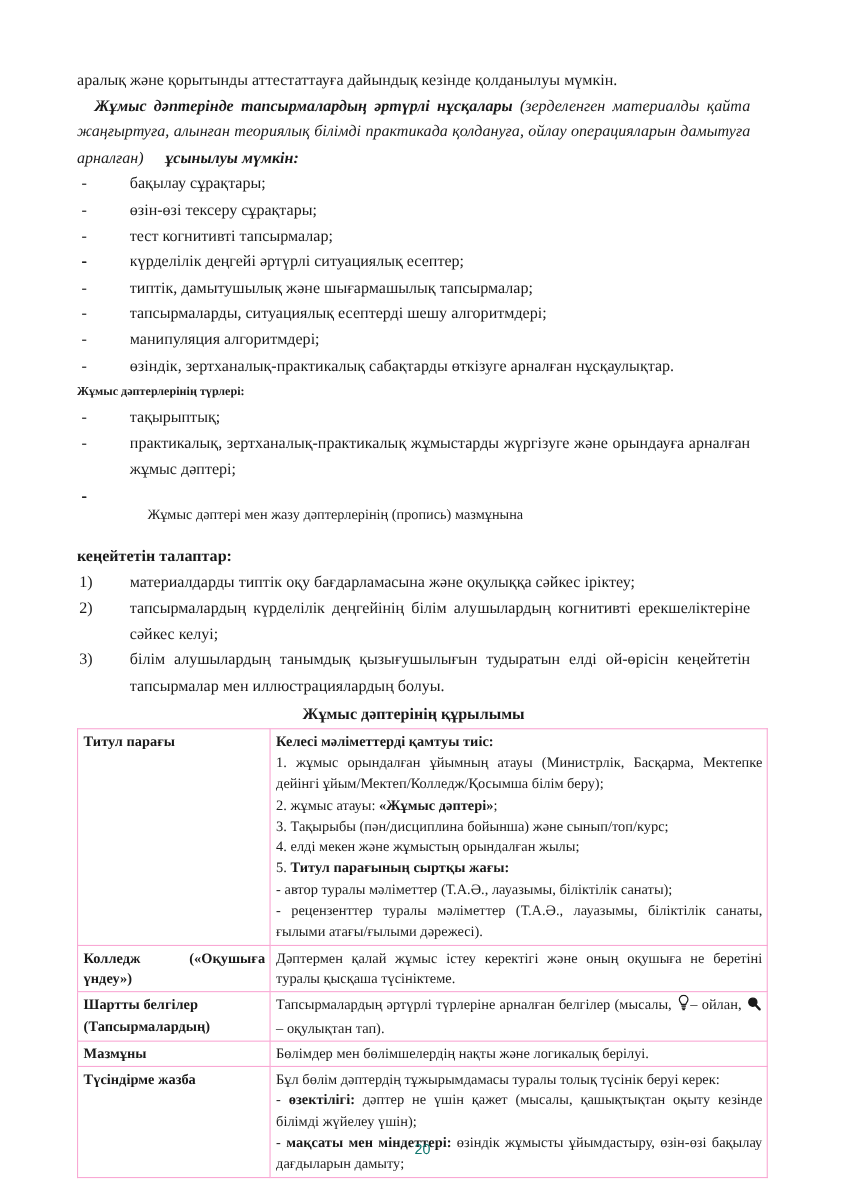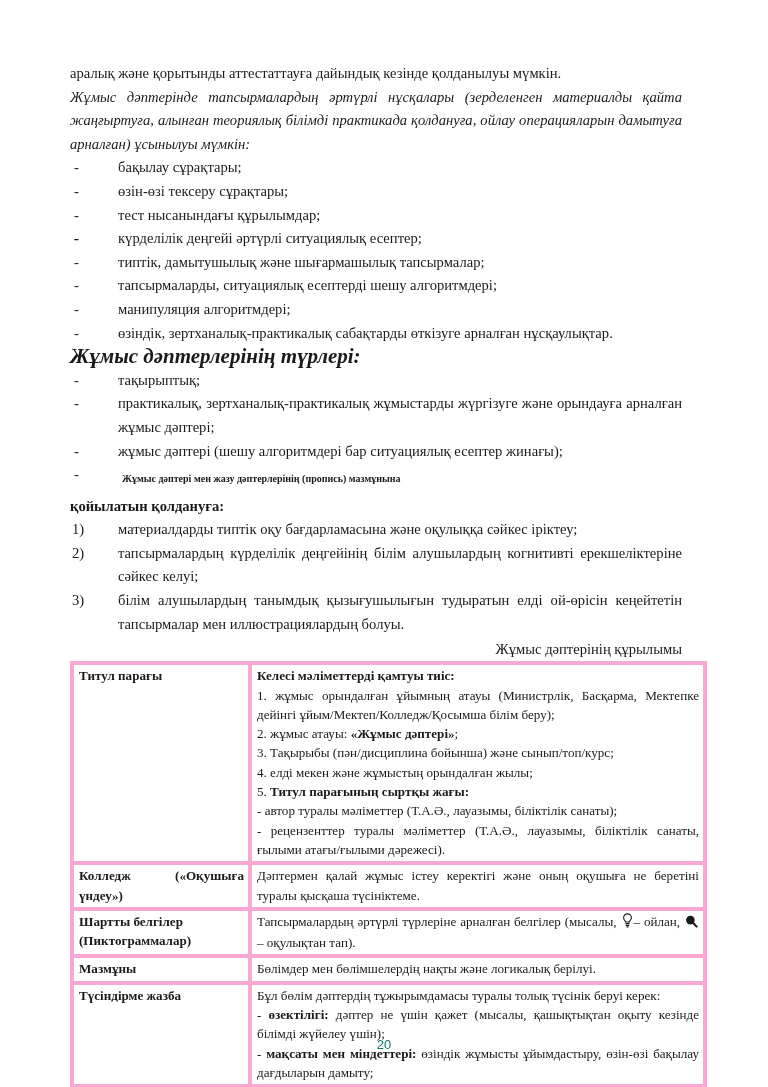--- a/index.html
+++ b/index.html
@@ -23,21 +23,21 @@
     box-sizing: border-box;
     padding: 62px 78px 0 70px;
   }
   .body-text {
     font-size: 14.6px;
     line-height: 23.6px;
     text-align: justify;
     text-justify: inter-word;
     margin: 0;
   }
-  .bi { font-weight: normal; font-style: italic; }
+  .bi { font-weight: bold; font-style: italic; margin-left: 16px; }
   .it { font-style: italic; }
   .bold { font-weight: bold; }
 
   
   .dash-line {
     font-size: 14.6px;
     line-height: 23.6px;
     text-align: justify;
     position: relative;
     padding-left: 48px;
@@ -56,49 +56,48 @@
     position: relative;
     padding-left: 48px;
     margin: 0;
   }
   .num-line > .marker {
     position: absolute;
     left: 2px;
     top: 0;
   }
   .indent-head {
-    font-size: 10px;
-    line-height: 23.6px;
-    text-align: justify;
-    margin: 4px;
+    font-size: 13px;
+    line-height: 23.6px;
+    text-align: justify;
+    margin: 16px;
     text-indent: 48px;
+    font-weight: normal;
+  }
+  .heading-it {
+    font-size: 11px;
+    line-height: 23.6px;
+    margin: 0;
     font-weight: bold;
   }
-  .heading-it {
-    font-size: 21px;
-    line-height: 23.6px;
-    margin: 0;
+  .table-caption {
+    font-size: 14.6px;
+    line-height: 22px;
     font-weight: bold;
-    font-style: italic;
-  }
-  .table-caption {
-    font-size: 14.6px;
-    line-height: 22px;
-    font-weight: normal;
-    text-align: right;
+    text-align: center;
     margin: 2px 0 1px 0;
   }
   table.struct {
     border-collapse: collapse;
     width: 609px;
     margin: 0;
     table-layout: fixed;
   }
   table.struct td {
-    border: 4px solid #f9a8d4;
+    border: 1px solid #f9a8d4;
     vertical-align: top;
     padding: 1px 4px 2px 5px;
     font-size: 13.1px;
     line-height: 19.3px;
     text-align: justify;
     text-justify: inter-word;
   }
   table.struct td.key {
     width: 165px;
     font-weight: bold;
@@ -133,40 +132,40 @@
 
 <div class="page">
 
   <p class="body-text">аралық және қорытынды аттестаттауға дайындық кезінде қолданылуы мүмкін.</p>
 
   <p class="body-text"><span class="bi">Жұмыс дәптерінде тапсырмалардың әртүрлі нұсқалары</span> <span class="it">(зерделенген материалды қайта жаңғыртуға, алынған теориялық білімді практикада қолдануға, ойлау операцияларын дамытуға арналған)</span> <span class="bi">ұсынылуы мүмкін:</span></p>
 
   <div>
     <p class="dash-line"><span class="marker">-</span><span>бақылау сұрақтары;</span></p>
     <p class="dash-line"><span class="marker">-</span><span>өзін-өзі тексеру сұрақтары;</span></p>
-    <p class="dash-line"><span class="marker">-</span><span>тест нысанындағы құрылымдар;</span></p>
+    <p class="dash-line"><span class="marker">-</span><span>тест когнитивті тапсырмалар;</span></p>
     <p class="dash-line"><span class="marker">-</span></p>
     <p class="dash-line"><span class="marker">-</span><span>күрделілік деңгейі әртүрлі ситуациялық есептер;</span></p>
     <p class="dash-line"><span class="marker">-</span><span>типтік, дамытушылық және шығармашылық тапсырмалар;</span></p>
     <p class="dash-line"><span class="marker">-</span><span>тапсырмаларды, ситуациялық есептерді шешу алгоритмдері;</span></p>
     <p class="dash-line"><span class="marker">-</span><span>манипуляция алгоритмдері;</span></p>
     <p class="dash-line"><span class="marker">-</span><span>өзіндік, зертханалық-практикалық сабақтарды өткізуге арналған нұсқаулықтар.</span></p>
   </div>
 
   <p class="heading-it">Жұмыс дәптерлерінің түрлері:</p>
 
   <div>
     <p class="dash-line"><span class="marker">-</span><span>тақырыптық;</span></p>
     <p class="dash-line"><span class="marker">-</span><span>практикалық, зертханалық-практикалық жұмыстарды жүргізуге және орындауға арналған жұмыс дәптері;</span></p>
-    <p class="dash-line"><span class="marker">-</span><span>жұмыс дәптері (шешу алгоритмдері бар ситуациялық есептер жинағы);</span></p>
+    <p class="dash-line"><span class="marker">-</span></p>
     <p class="dash-line"><span class="marker">-</span></p>
   </div>
 
   <p class="indent-head">Жұмыс дәптері мен жазу дәптерлерінің (пропись) мазмұнына</p>
-  <p class="body-text bold">қойылатын қолдануға:</p>
+  <p class="body-text bold">кеңейтетін талаптар:</p>
 
   <div>
     <p class="num-line"><span class="marker">1)</span><span>материалдарды типтік оқу бағдарламасына және оқулыққа сәйкес іріктеу;</span></p>
     <p class="num-line"><span class="marker">2)</span><span>тапсырмалардың күрделілік деңгейінің білім алушылардың когнитивті ерекшеліктеріне сәйкес келуі;</span></p>
     <p class="num-line"><span class="marker">3)</span><span>білім алушылардың танымдық қызығушылығын тудыратын елді ой-өрісін кеңейтетін тапсырмалар мен иллюстрациялардың болуы.</span></p>
   </div>
 
   <p class="table-caption">Жұмыс дәптерінің құрылымы</p>
 
   <table class="struct">
@@ -186,21 +185,21 @@
       </tr>
       <tr>
         <td class="key"><span class="spread">Колледж    («Оқушыға</span><span>үндеу»)</span></td>
         <td class="val">
           <span class="cellline just">Дәптермен қалай жұмыс істеу керектігі және оның оқушыға не беретіні туралы қысқаша түсініктеме.</span>
         </td>
       </tr>
       <tr>
         <td class="key">
             <span class="cellline">Шартты белгілер</span>
-            <span class="cellline">(Пиктограммалар)</span>
+            <span class="cellline">(Тапсырмалардың)</span>
           </td>
         <td class="val">
           <span class="cellline just"><span>Тапсырмалардың әртүрлі түрлеріне арналған белгілер (мысалы,</span>
             <span class="ic"><svg width="11" height="15" viewBox="0 0 11 15">
                   <path d="M5.5 0.9c-2.2 0-3.9 1.7-3.9 3.8 0 1.4 0.7 2.2 1.3 3 0.3 0.4 0.5 0.8 0.6 1.3h4c0.1-0.5 0.3-0.9 0.6-1.3 0.6-0.8 1.3-1.6 1.3-3 0-2.1-1.7-3.8-3.9-3.8z" fill="none" stroke="#1a1a1a" stroke-width="1.1"></path>
                   <rect x="3.5" y="10" width="4" height="1.3" fill="#1a1a1a"></rect>
                   <rect x="3.8" y="11.9" width="3.4" height="1.2" fill="#1a1a1a"></rect>
                   <path d="M4.4 13.9h2.2" stroke="#1a1a1a" stroke-width="1.1" fill="none"></path>
                 </svg></span><span>– ойлан,</span>
             <span class="ic"><svg width="13" height="13" viewBox="0 0 13 13">

